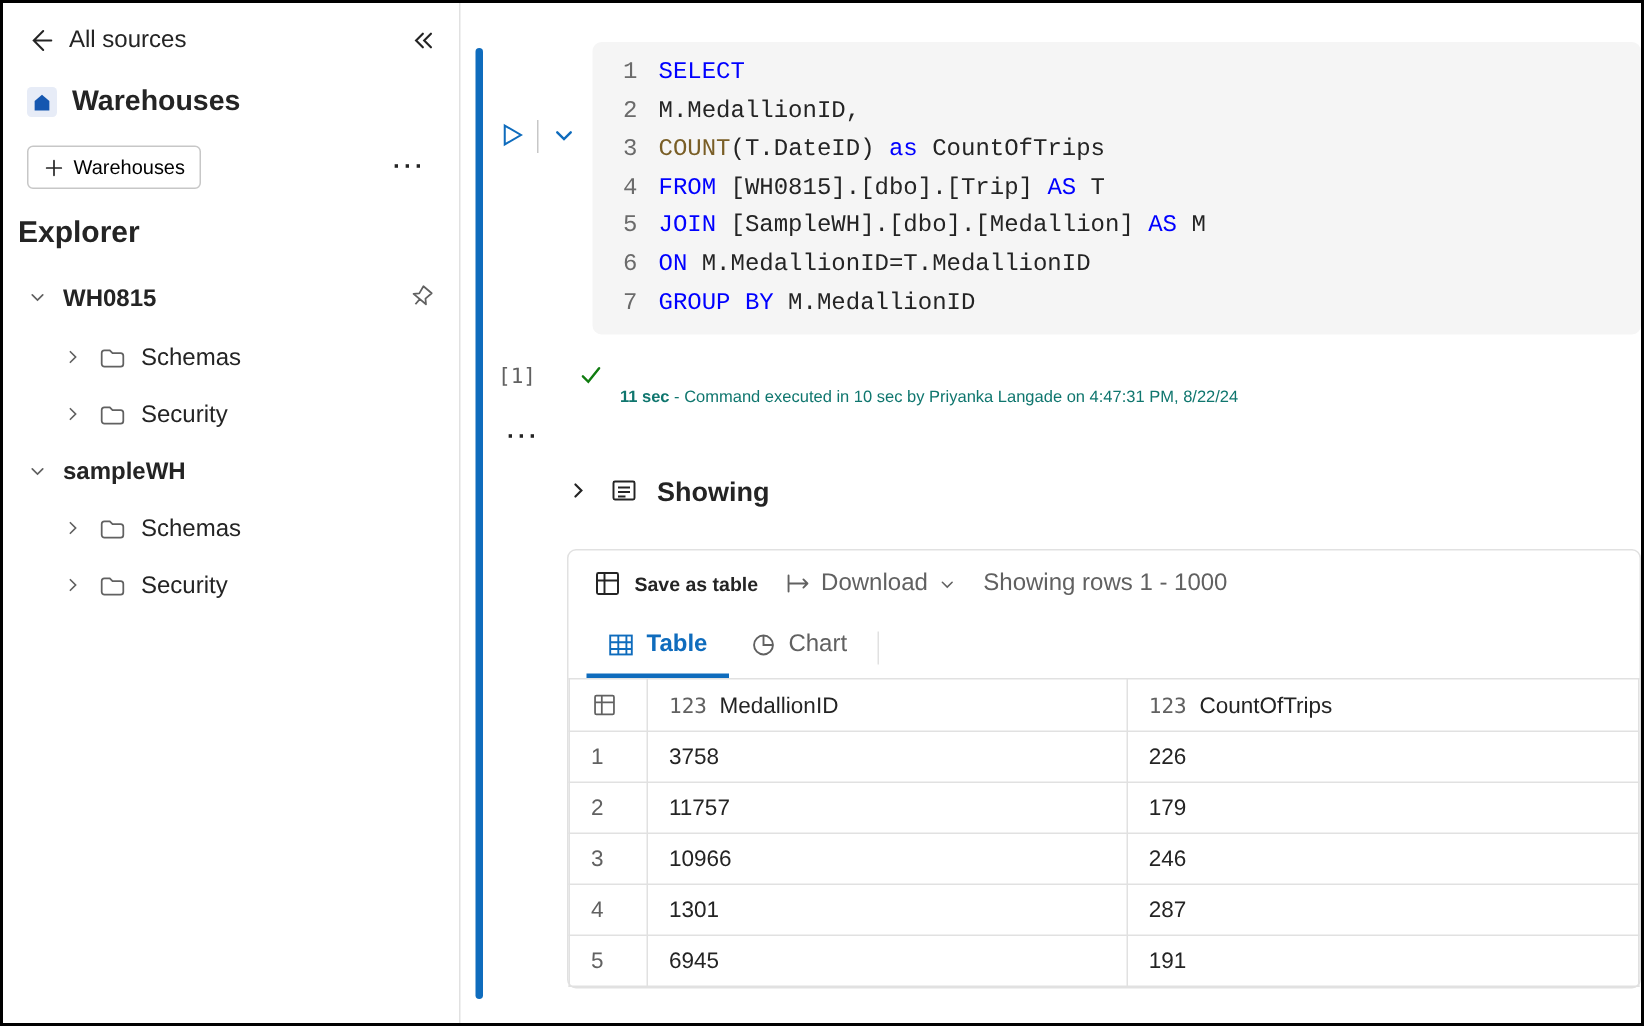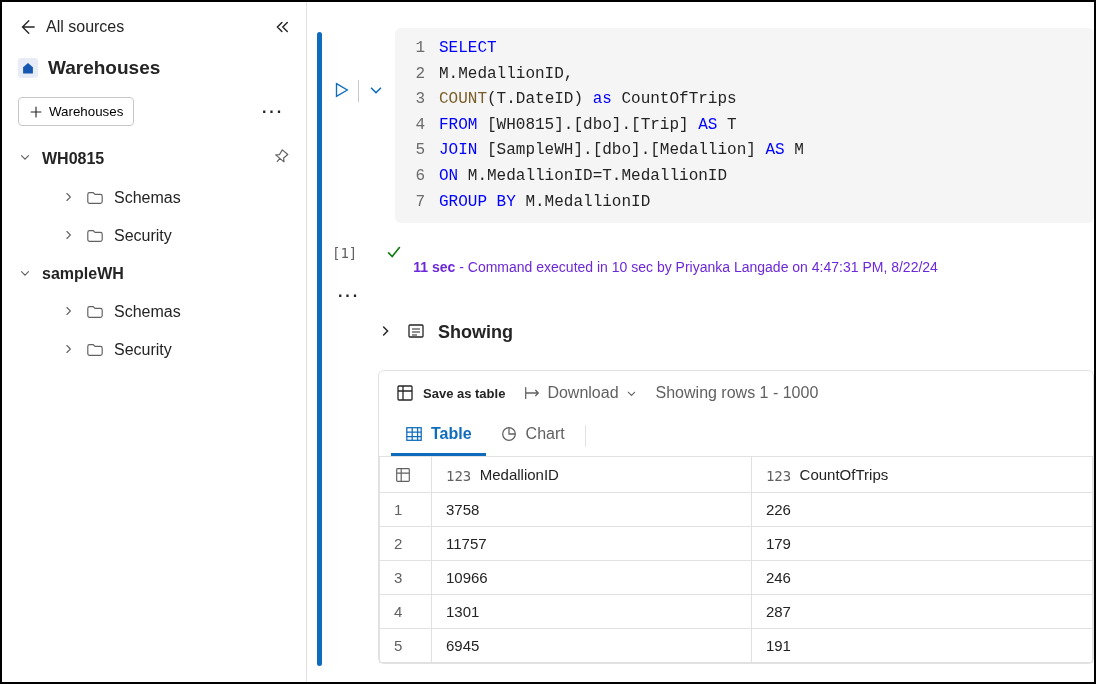--- a/index.html
+++ b/index.html
@@ -55,21 +55,21 @@
     }
     .more-btn { margin-left: auto; letter-spacing: 2px; font-weight:bold; font-size:16px; padding: 0 6px; }
     .explorer-heading { font-size: 20px; font-weight: 600; padding: 10px 10px 8px 10px; }
     .tree { padding: 4px 0; }
     .tree-item {
       display: flex; align-items: center;
       padding: 10px 16px; gap: 10px;
     }
     .tree-chevron { width: 14px; flex: 0 0 14px; }
     .tree-indent-1 { }
-    .tree-indent-2 { padding-left: 60px; }
+    .tree-indent-2 { padding-left: 40px; }
     .tree-label { font-size: 16px; }
     .tree-label.bold { font-weight:600; }
     .pin-btn { margin-left:auto; }
     .folder-icon { width:18px; height:18px; }
     
     .main {
       flex: 1;
       display: flex;
       position: relative;
     }
@@ -106,21 +106,21 @@
     .code { flex:1; white-space: pre; padding-right:19px; }
     .kw { color: #0000ff; }
     .fn { color: #795e26; }
     .op { color: #242424; }
     .status-row {
       display:flex; align-items:center; gap:10px;
       padding: 8px 0 8px 0;
     }
     .cell-count { font-family: Consolas, monospace; color:#616161; padding-left:10px; padding-right:18px;}
     .check-icon { color:#107c10; }
-    .status-text { color:#6d28d9; font-size:14px;margin-top:28px; }
+    .status-text { color:#0f766e; font-size:11px;margin-top:28px; }
     .gutter-more { padding: 4px 16px; letter-spacing:2px; font-weight:bold; font-size:16px; color:#242424;}
     .results-area { padding: 0 0 0 56px; margin-top: 4px;}
     .messages-row {
       display:flex;align-items:center;gap:12px;padding:8px 0;
     }
     .msg-label { font-size: 18px; font-weight:600;}
     .table-panel {
       border:1px solid #e1e1e1; border-radius:6px;
       margin-top: 18px;
     }
@@ -184,20 +184,21 @@
   </div>
   <div class="warehouse-row">
     <button class="add-btn">
       <svg width="14" height="14" viewBox="0 0 20 20">
           <path d="M10 3v14M3 10h14" stroke="#242424" stroke-width="1.6" stroke-linecap="round"></path>
         </svg>
       <span>Warehouses</span>
     </button>
     <span class="more-btn">···</span>
   </div>
+  <div class="explorer-heading">Explorer</div>
 
   <div class="tree">
 
     <div class="tree-item tree-indent-1">
       <span class="tree-chevron">
         <svg width="14" height="14" viewBox="0 0 20 20">
             <path d="M5 8l5 5 5-5" stroke="#616161" stroke-width="1.6" fill="none" stroke-linecap="round"></path>
           </svg>
       </span>
       <span class="tree-label bold">WH0815</span>

